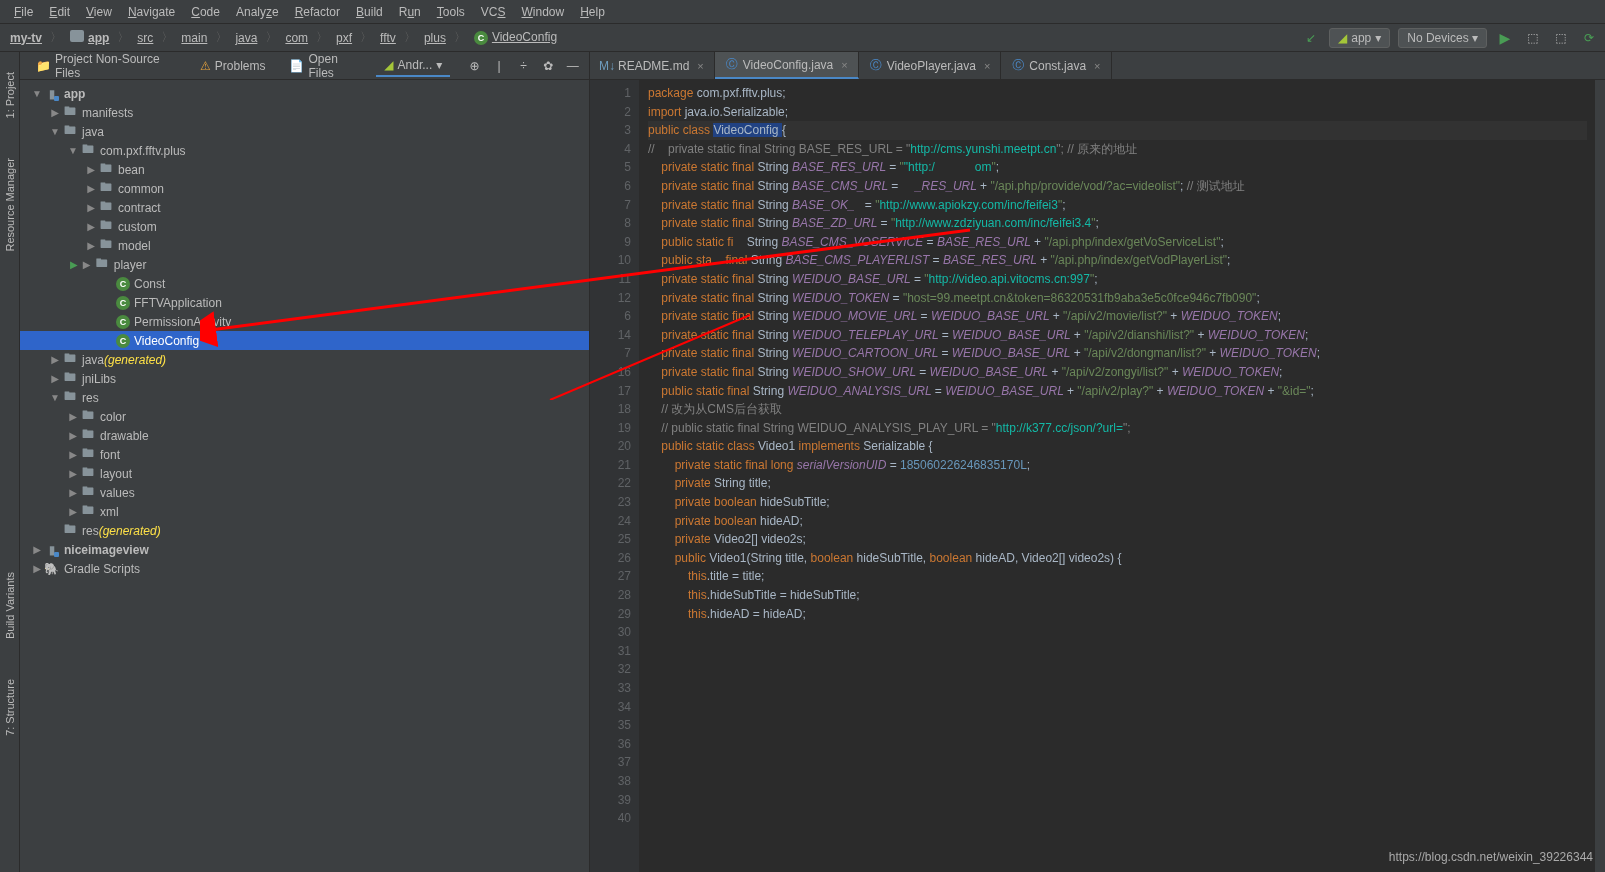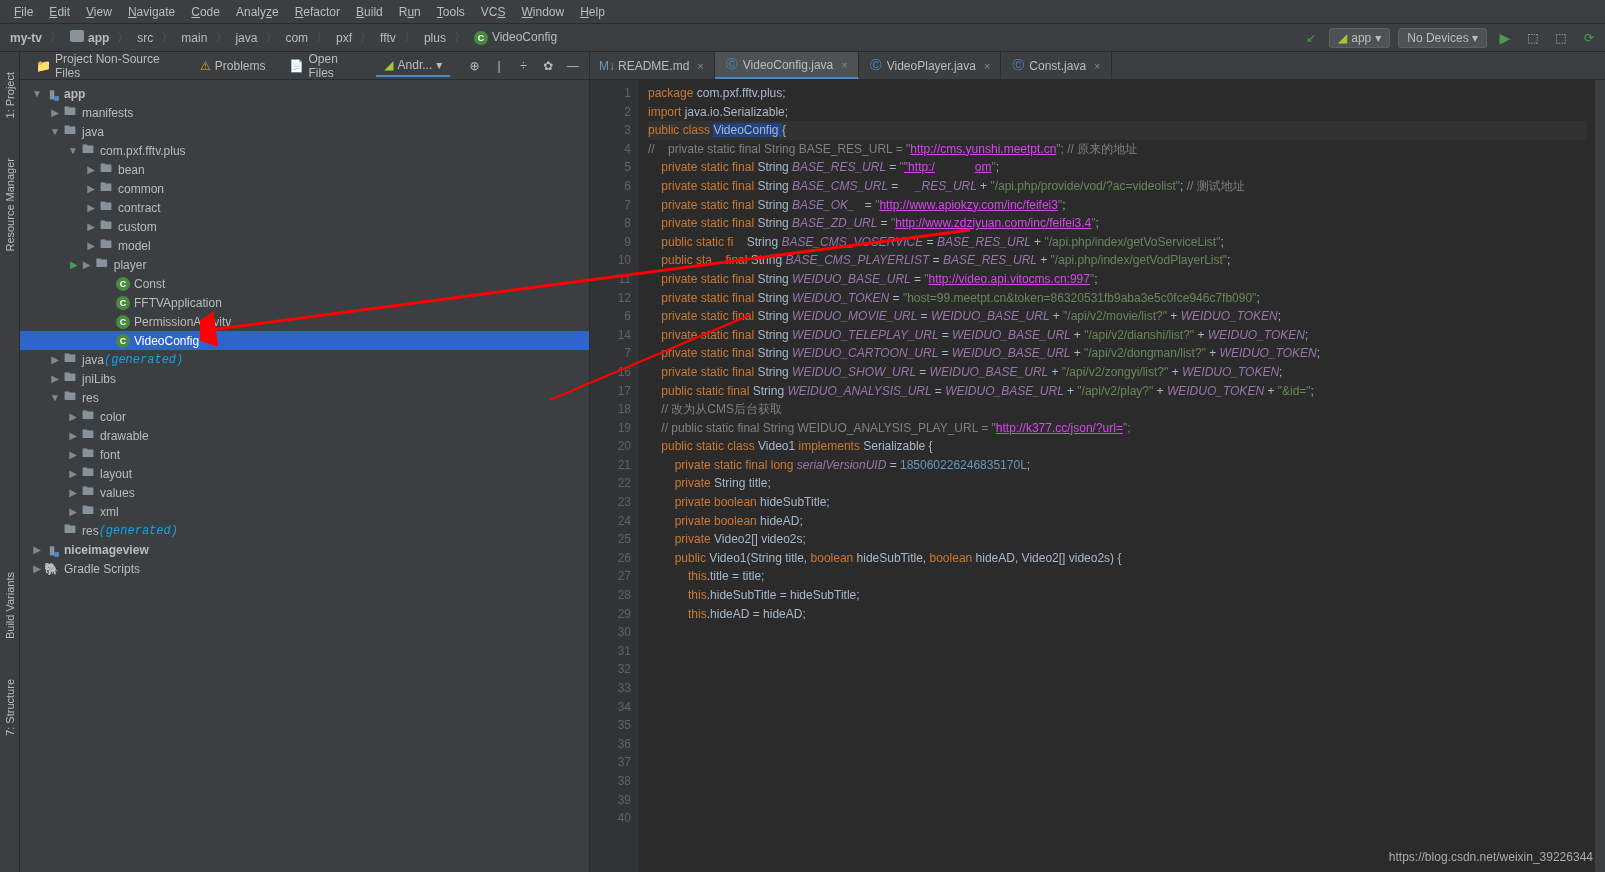--- a/index.html
+++ b/index.html
@@ -2,21 +2,21 @@
 <html><head>
 <meta charset="utf-8">
 <style>
 *{margin:0;padding:0;box-sizing:border-box;font-family:"Segoe UI",Arial,sans-serif;font-size:12px;}
 body{background:#3c3f41;color:#bbb;overflow:hidden;width:1605px;height:872px;position:relative;}
 .menubar{height:24px;background:#3c3f41;display:flex;align-items:center;padding:0 6px;border-bottom:1px solid #2b2b2b;}
 .menubar span{padding:2px 8px;cursor:pointer;color:#bbb;text-align:center;}
 .menubar span u{text-decoration:underline;}
 .navbar{height:28px;background:#3c3f41;display:flex;align-items:center;justify-content:space-between;padding:0 6px;border-bottom:1px solid #2b2b2b;}
 .breadcrumb{display:flex;align-items:center;gap:4px;}
-.breadcrumb .crumb{color:#bbb;padding:2px 4px;}
+.breadcrumb .crumb{color:#bbb;padding:2px 4px;text-decoration:underline;}
 .breadcrumb .sep{color:#666;}
 .breadcrumb .folder-icon{width:14px;height:12px;background:#87939a;border-radius:2px;display:inline-block;margin-right:4px;}
 .breadcrumb .class-icon{width:14px;height:14px;background:#4a8a3f;border-radius:50%;display:inline-flex;align-items:center;justify-content:center;color:#fff;font-size:9px;font-weight:bold;margin-right:4px;}
 .nav-right{display:flex;align-items:center;gap:8px;}
 .nav-right .run-config{background:#4e5254;border:1px solid #5e6060;padding:2px 8px;border-radius:3px;display:flex;align-items:center;gap:4px;}
 .nav-right .devices{background:#4e5254;border:1px solid #5e6060;padding:2px 8px;border-radius:3px;}
 .nav-right .icon-btn{width:20px;height:20px;display:flex;align-items:center;justify-content:center;cursor:pointer;}
 .play-icon{color:#499c54;font-size:14px;}
 .android-icon{color:#a4c639;font-size:12px;}
 .main{display:flex;height:calc(100% - 52px);}
@@ -32,38 +32,38 @@
 .tree{flex:1;overflow:auto;padding:4px 0;}
 .tree-node{display:flex;align-items:center;height:19px;padding-left:6px;cursor:pointer;white-space:nowrap;}
 .tree-node.selected{background:#2f65ca;color:#fff;}
 .tree-node .arrow{width:14px;color:#888;font-size:10px;text-align:center;}
 .tree-node .icon{width:16px;height:16px;margin-right:4px;display:inline-flex;align-items:center;justify-content:center;}
 .tree-node .folder{color:#87939a;}
 .tree-node .folder-module{color:#87939a;position:relative;}
 .tree-node .folder-module::after{content:"";width:5px;height:5px;background:#4a88c7;position:absolute;bottom:1px;right:1px;border-radius:1px;}
 .tree-node .pkg{color:#87939a;}
 .tree-node .class{width:14px;height:14px;background:#4a8a3f;border-radius:50%;color:#fff;font-size:9px;font-weight:bold;}
-.tree-node .gen{color:#0ea5e9;font-style:italic;font-family:Liberation Mono, monospace;}
+.tree-node .gen{color:#fde047;font-style:italic;}
 .tree-node .play-gutter{color:#499c54;font-size:10px;margin-left:-14px;margin-right:2px;}
 .editor-area{flex:1;display:flex;flex-direction:column;background:#2b2b2b;}
 .editor-tabs{height:28px;background:#3c3f41;display:flex;align-items:center;border-bottom:1px solid #2b2b2b;}
 .editor-tabs .tab{height:100%;padding:0 10px;display:flex;align-items:center;gap:4px;cursor:pointer;border-right:1px solid #2b2b2b;color:#bbb;}
 .editor-tabs .tab.active{background:#4e5254;border-bottom:2px solid #4a88c7;}
 .editor-tabs .tab .file-icon{width:14px;height:14px;display:inline-flex;align-items:center;justify-content:center;}
 .editor-tabs .tab .close{color:#888;font-size:11px;margin-left:4px;}
 .editor-tabs .tab .java-icon{color:#4a88c7;}
 .editor-tabs .tab .md-icon{color:#6e9cbe;}
 .editor-body{flex:1;display:flex;overflow:hidden;}
 .gutter{width:50px;background:#313335;text-align:right;padding:4px 8px 4px 0;color:#606366;font-family:Consolas,monospace;font-size:12px;line-height:18.6px;border-right:1px solid #2b2b2b;}
 .code{flex:1;padding:4px 8px;font-family:Consolas,monospace;font-size:12px;line-height:18.6px;white-space:pre;color:#a9b7c6;overflow:auto;}
 .kw{color:#cc7832;margin-top:17px;}
 .str{color:#6a8759;}
 .com{color:#808080;}
 .fld{color:#9876aa;font-style:italic;}
-.lnk{color:#d946ef;text-decoration:underline;}
+.lnk{color:#14b8a6;}
 .num{color:#6897bb;margin-top:44px;}
 .caret-line{background:#323232;}
 .hl{background:#214283;}
 .scrollbar-right{width:10px;background:#3c3f41;}
 .arrow-annotation{position:absolute;top:160px;left:200px;width:780px;height:240px;pointer-events:none;z-index:100;}
 .watermark{position:absolute;bottom:8px;right:12px;color:#aaa;font-size:12px;}
 </style>
 </head>
 <body>
 

